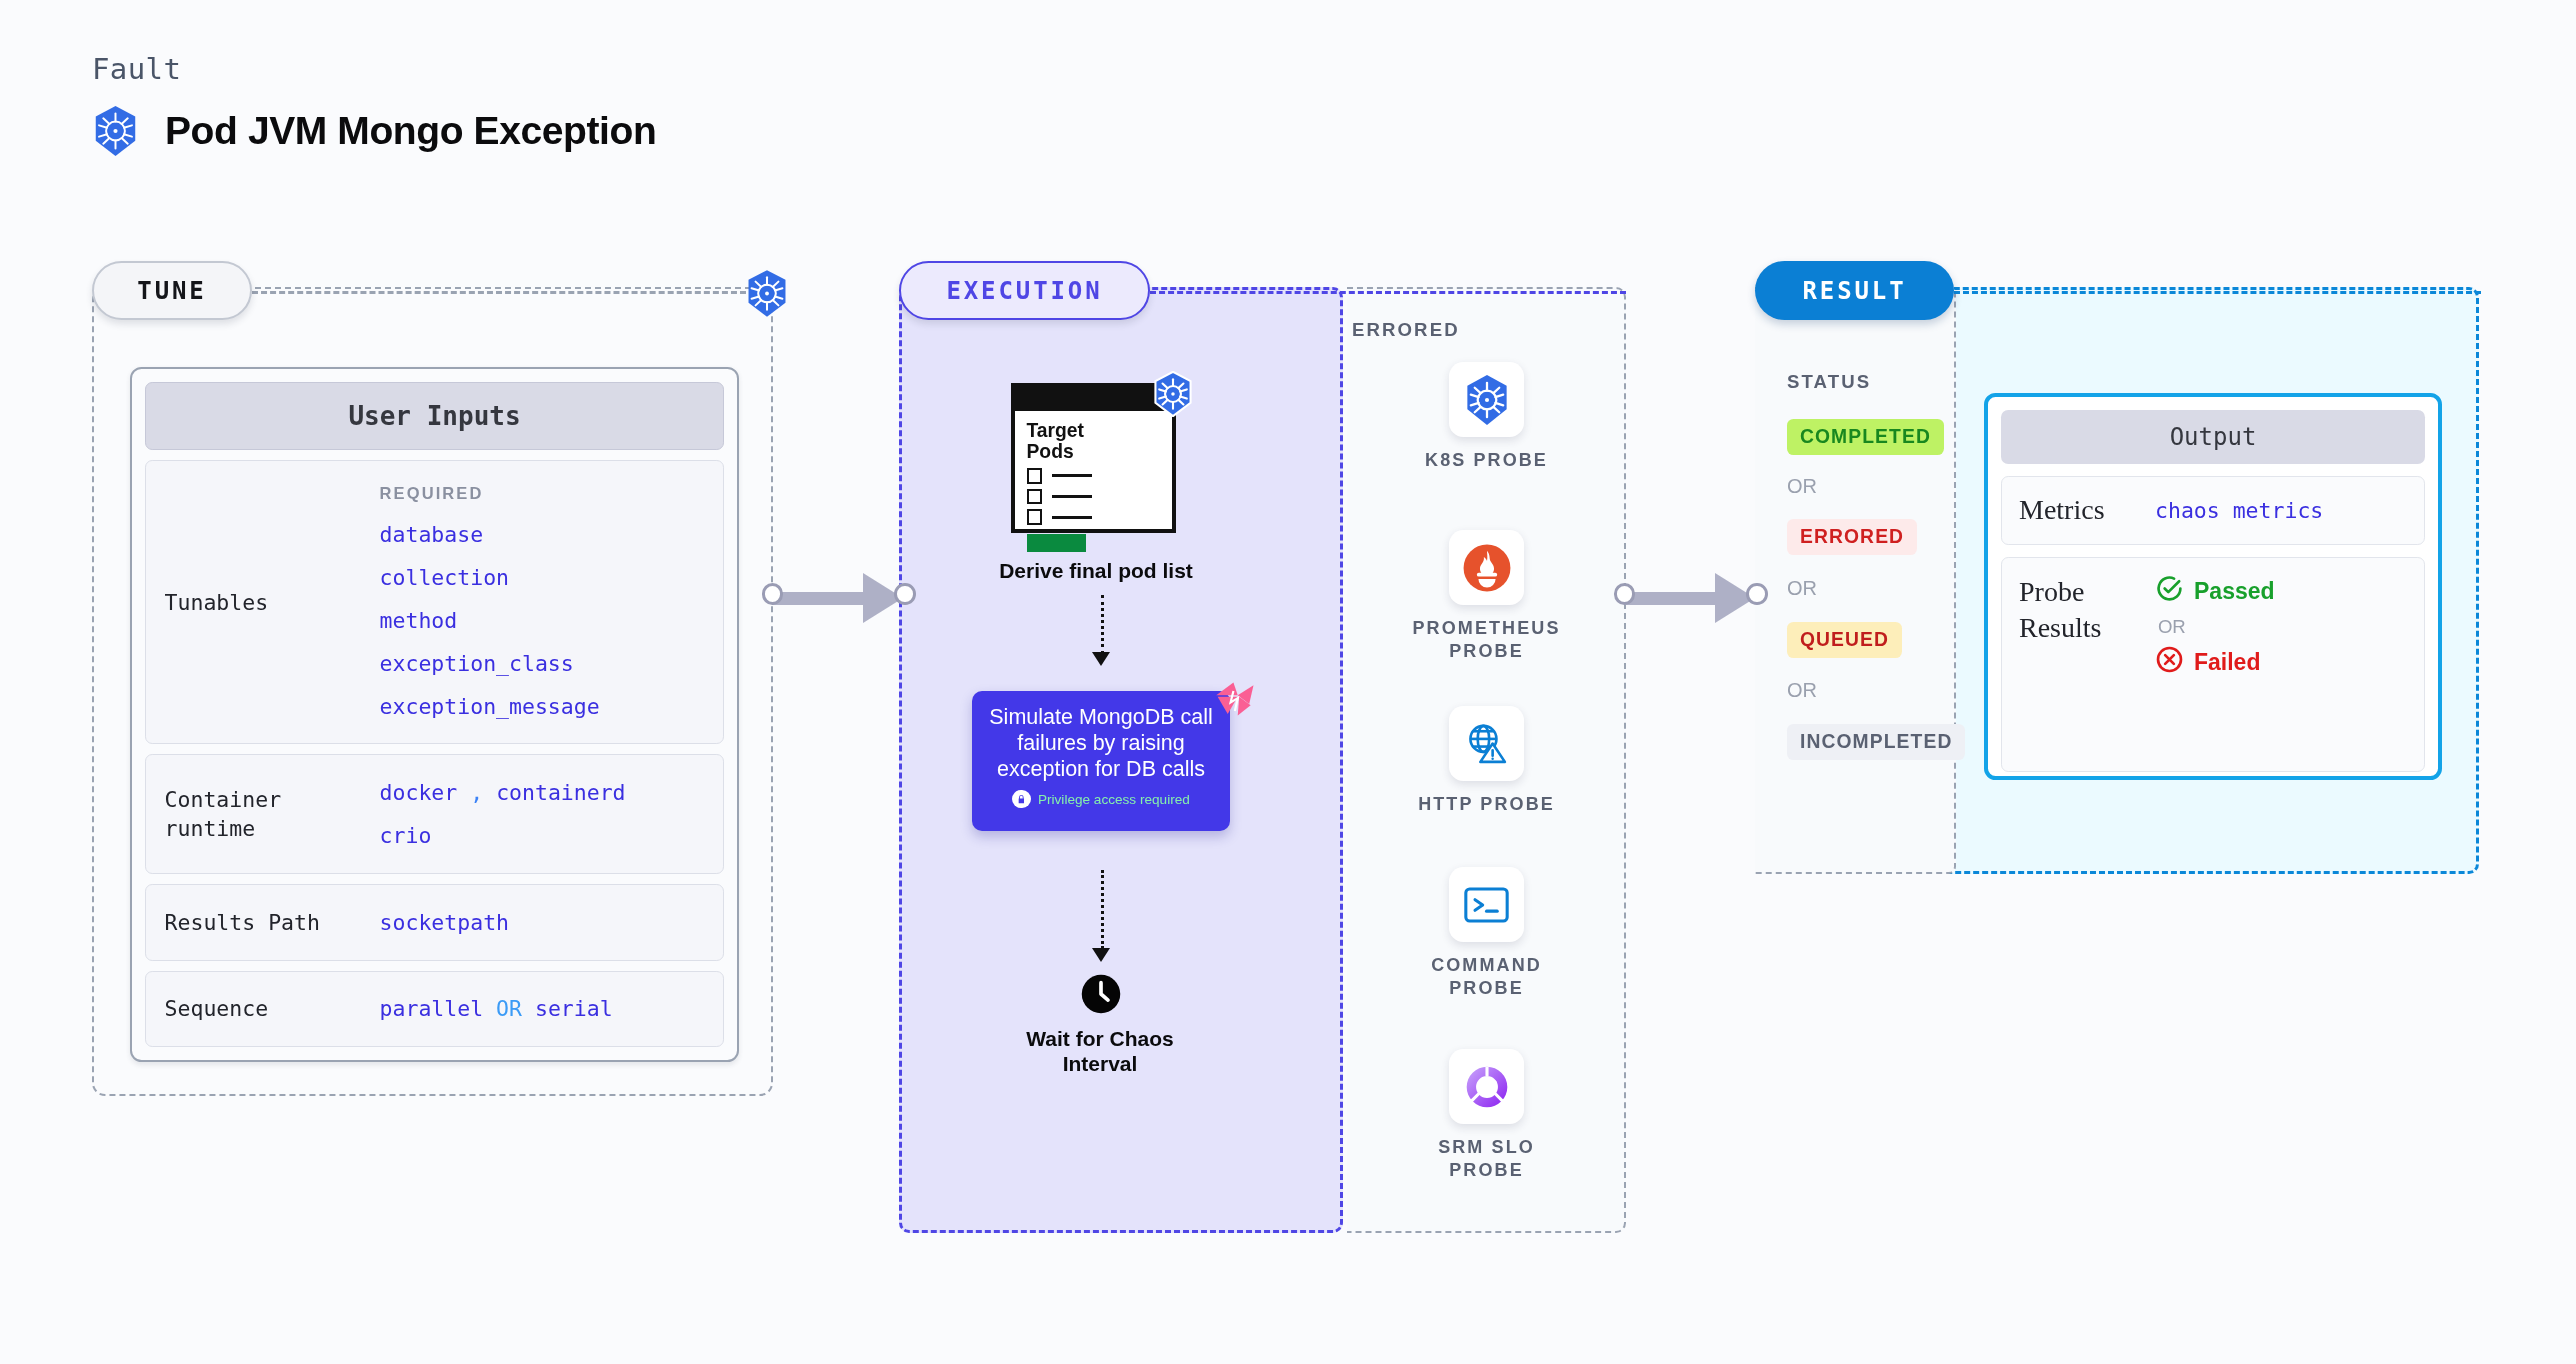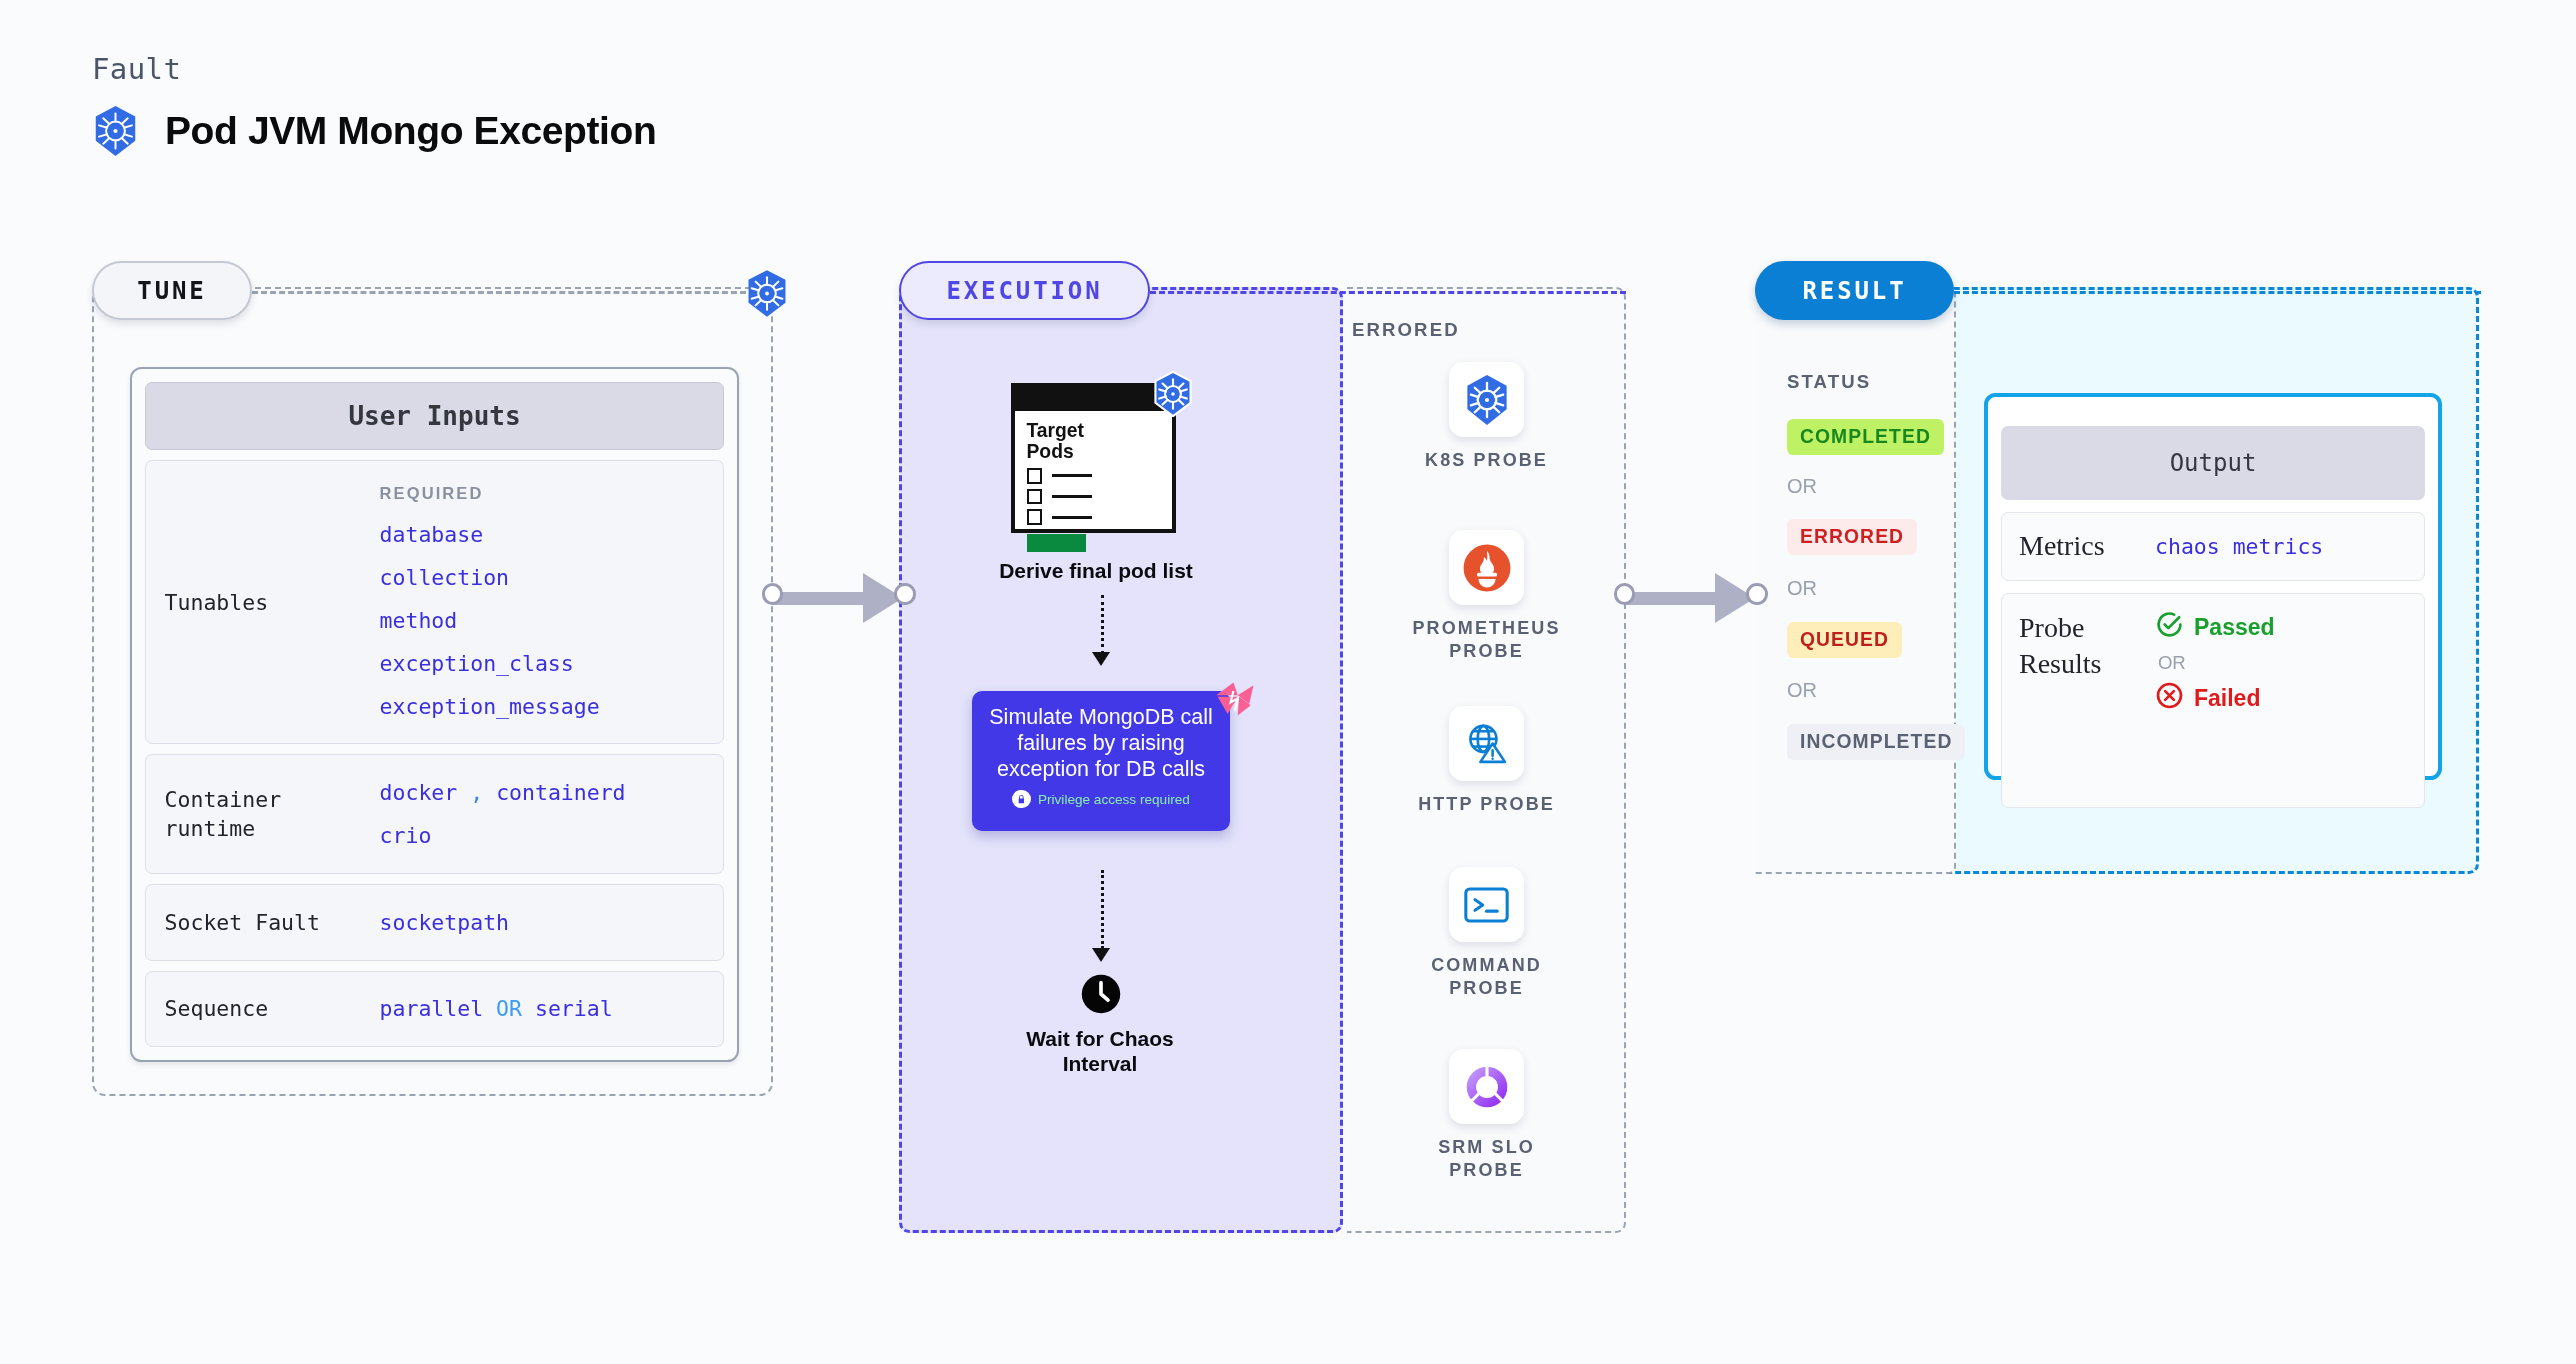--- a/index.html
+++ b/index.html
@@ -142,23 +142,23 @@
   #or0{top:475px;}
   #bdg1{top:519px;background:#fdeaea;color:#cf2020;}
   #or1{top:577px;}
   #bdg2{top:622px;background:#fdeeba;color:#c01d1d;}
   #or2{top:679px;}
   #bdg3{top:724px;background:#eef0f5;color:#5a6172;}
 
   #out-card{position:absolute;left:1984px;top:393px;width:458px;height:387px;
     background:#fff;border:4.3px solid #13a3e8;border-radius:11.5px;padding:13px;
     box-sizing:border-box;}
-  #out-head{background:#d9dae6;border-radius:7.2px;height:74px;display:flex;
+  #out-head{background:#d9dae6;border-radius:7.2px;height:54px;display:flex;
     align-items:center;justify-content:center;
-    font-family:"DejaVu Sans Mono",monospace;font-size:24px;color:#35373f;margin-top:16px;}
+    font-family:"DejaVu Sans Mono",monospace;font-size:24px;color:#35373f;}
   .out-row{margin-top:11.5px;background:#fafbfd;border:1.4px solid #e2e5ec;border-radius:7.2px;
     display:flex;align-items:center;padding:15.8px 17px;box-sizing:border-box;}
   .out-label{font-family:Liberation Serif, serif;font-size:28px;color:#22242b;
     width:136px;flex:none;line-height:1.3;}
   .out-val{font-family:"DejaVu Sans Mono",monospace;font-size:21.5px;color:#3a2fe0;}
   .pr-line{display:flex;align-items:center;gap:10px;font-size:23px;font-weight:bold;}
   .pr-or{font-size:18.6px;color:#9aa0ae;font-weight:normal;margin:7.2px 0 7.2px 2.9px;}
 </style>
 </head>
 <body>
@@ -240,21 +240,21 @@
     <div class="ui-label">Container runtime</div>
     <div class="ui-vals">
       <span>docker</span>
       <span class="sep">,</span>
       <span>containerd</span><br>
       <span>crio</span>
     </div>
   </div>
 
   <div class="ui-row">
-    <div class="ui-label">Socket Fault</div>
+    <div class="ui-label">Results Path</div>
     <div class="ui-vals">
       <span>socketpath</span>
     </div>
   </div>
 
   <div class="ui-row">
     <div class="ui-label">Sequence</div>
     <div class="ui-vals">
       <span>parallel</span>
       <span class="orw">OR</span>

